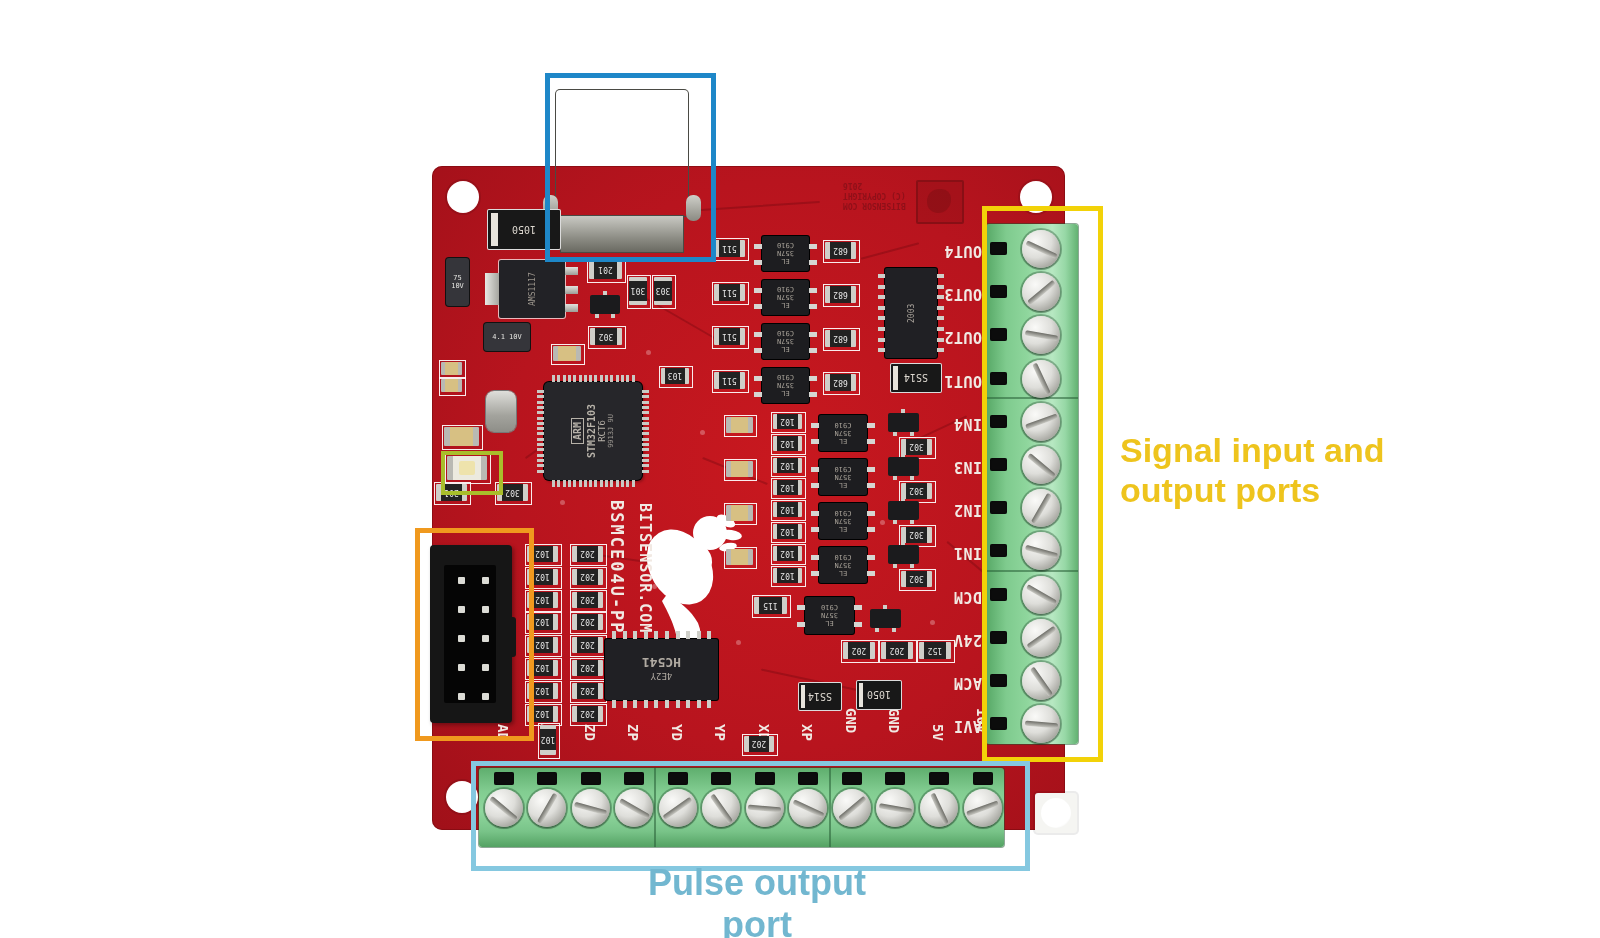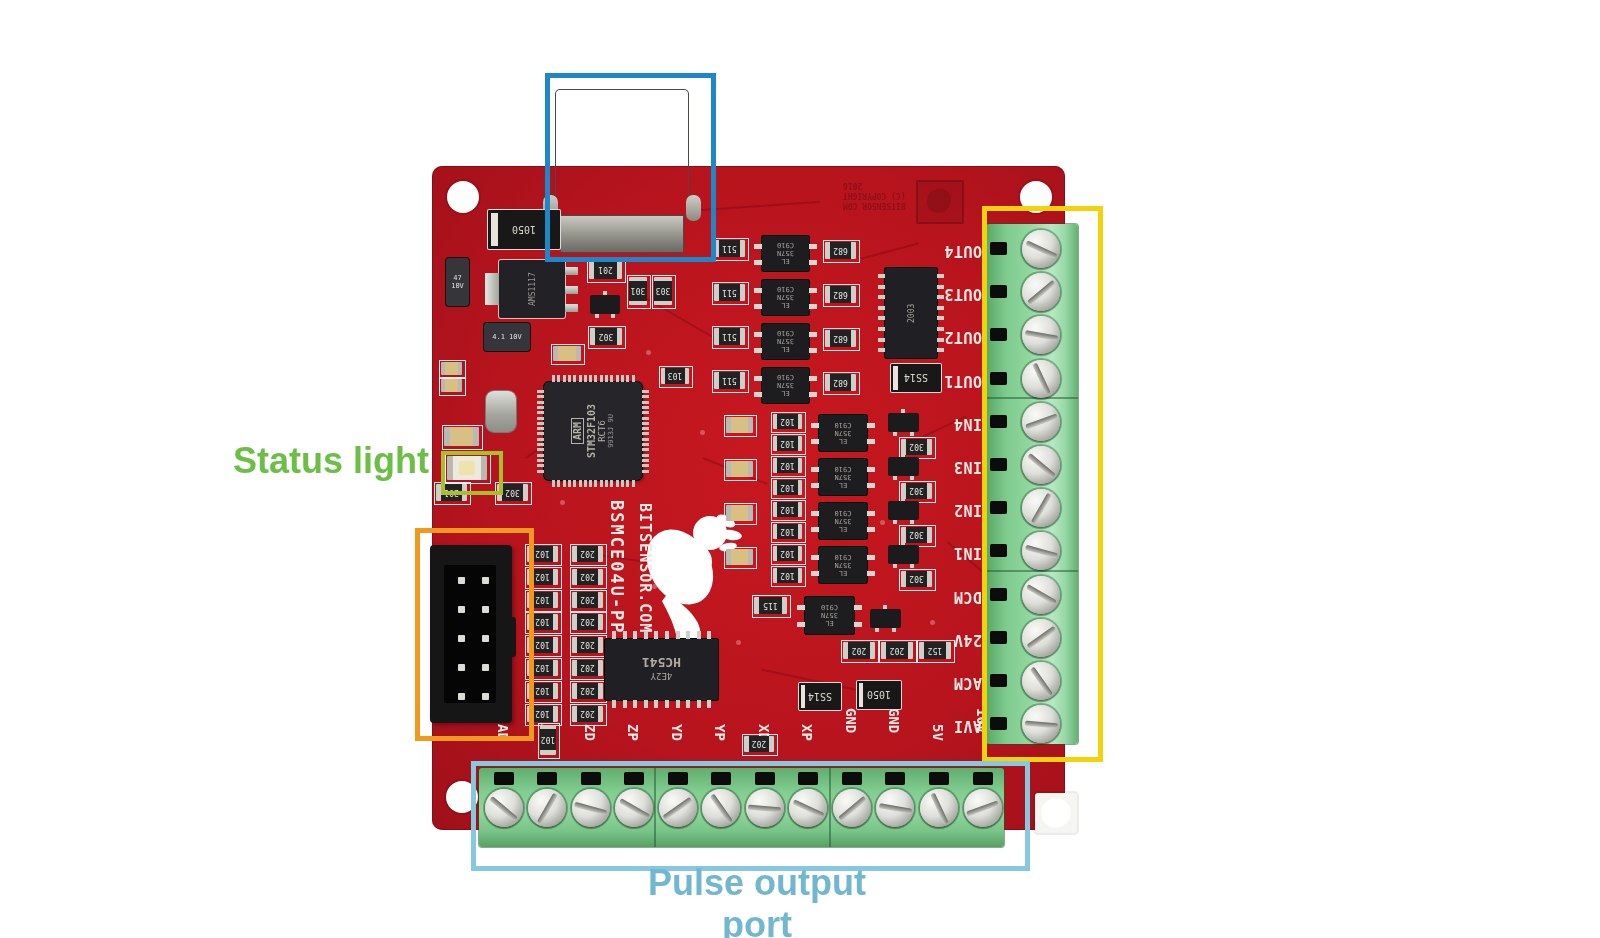--- a/index.html
+++ b/index.html
@@ -316,21 +316,21 @@
   <div class="abs" style="left:916px;top:180px;width:44px;height:40px;border:2px solid rgba(130,15,20,.85);background:rgba(0,0,0,.08);border-radius:2px;">
     <div class="abs" style="left:9px;top:7px;width:24px;height:24px;border-radius:50% 40% 55% 45%;background:rgba(130,15,20,.55);"></div>
   </div>
 
   <div id="components">
       <div style="position: absolute; left: 487px; top: 209px; width: 72px; height: 39px; background: rgb(24, 24, 24); border: 1px solid rgba(255, 255, 255, 0.85); border-radius: 2px;">
         <div style="position: absolute; left: 4%; top: 8%; width: 10%; height: 84%; background: rgb(232, 228, 220);"></div>
         <div style="position: absolute; left: 0px; top: 0px; width: 100%; height: 100%; display: flex; align-items: center; justify-content: center; color: rgb(221, 216, 208); font-size: 10px; font-family: &quot;DejaVu Sans Mono&quot;, monospace; transform: rotate(180deg);">1050</div>
       </div>
       <div style="position: absolute; left: 446px; top: 258px; width: 23px; height: 48px; background: rgb(53, 53, 58); border-radius: 3px; box-shadow: rgb(17, 17, 17) 0px 0px 0px 1px;">
-        <div style="position: absolute; left: 0px; top: 0px; width: 100%; height: 100%; display: flex; align-items: center; justify-content: center; text-align: center; color: rgb(230, 230, 226); font-size: 7px; line-height: 8px; font-family: &quot;DejaVu Sans Mono&quot;, monospace;">47 10V</div>
+        <div style="position: absolute; left: 0px; top: 0px; width: 100%; height: 100%; display: flex; align-items: center; justify-content: center; text-align: center; color: rgb(230, 230, 226); font-size: 7px; line-height: 8px; font-family: &quot;DejaVu Sans Mono&quot;, monospace;">75 10V</div>
       </div>
       <div style="position: absolute; left: 499px; top: 260px; width: 66px; height: 58px; background: rgb(34, 34, 38); border-radius: 2px; box-shadow: rgba(255, 255, 255, 0.7) 0px 0px 0px 1px;">
         <div style="position: absolute; left: -14px; top: 22%; width: 14px; height: 56%; background: linear-gradient(90deg, rgb(232, 232, 228), rgb(165, 165, 159));"></div>
         <div style="position: absolute; left: 66px; top: 6.96px; width: 13px; height: 8px; background: linear-gradient(rgb(226, 226, 222), rgb(157, 157, 151));"></div>
         <div style="position: absolute; left: 66px; top: 25.52px; width: 13px; height: 8px; background: linear-gradient(rgb(226, 226, 222), rgb(157, 157, 151));"></div>
         <div style="position: absolute; left: 66px; top: 44.08px; width: 13px; height: 8px; background: linear-gradient(rgb(226, 226, 222), rgb(157, 157, 151));"></div>
         <div style="position: absolute; left: 0px; top: 0px; width: 100%; height: 100%; display: flex; align-items: center; justify-content: center; color: rgb(155, 149, 140); font-size: 8px; font-family: &quot;DejaVu Sans Mono&quot;, monospace; writing-mode: vertical-rl; transform: rotate(180deg);">AMS1117</div>
       </div>
       <div style="position: absolute; left: 484px; top: 323px; width: 46px; height: 28px; background: rgb(53, 53, 58); border-radius: 3px; box-shadow: rgb(17, 17, 17) 0px 0px 0px 1px;">
         <div style="position: absolute; left: 0px; top: 0px; width: 100%; height: 100%; display: flex; align-items: center; justify-content: center; text-align: center; color: rgb(230, 230, 226); font-size: 7px; line-height: 8px; font-family: &quot;DejaVu Sans Mono&quot;, monospace;">4.1 10V</div>
@@ -797,16 +797,19 @@
         </div>
       </div>
     </div>
 
   <div class="box" style="left: 545px; top: 73px; width: 161px; height: 179px; border-width: 5px; border-color: rgb(30, 135, 200);"></div>
   <div class="box" style="left: 982px; top: 206px; width: 111px; height: 546px; border-width: 5px; border-color: rgb(242, 210, 8);"></div>
   <div class="box" style="left: 471px; top: 761px; width: 549px; height: 100px; border-width: 5px; border-color: rgb(133, 200, 224);"></div>
   <div class="box" style="left: 441px; top: 451px; width: 54px; height: 36px; border-width: 4px; border-color: rgb(169, 190, 43);"></div>
   <div class="box" style="left: 415px; top: 528px; width: 109px; height: 203px; border-width: 5px; border-color: rgb(240, 153, 30);"></div>
 
+  <div class="ann" style="left: 1120px; top: 430px; font-size: 34px; color: rgb(238, 196, 29);">
+    <div>Signal input and</div>
+    <div>output ports</div>
+  </div>
   <div class="ann" style="left: 612px; top: 862px; width: 290px; text-align: center; font-size: 36px; color: rgb(114, 183, 208);">Pulse output port</div>
-  <div class="ann" style="left: 233px; top: 440px; font-size: 36px; color: rgb(108, 191, 69);">Status light</div>
 
 </div>
 
 </body></html>

